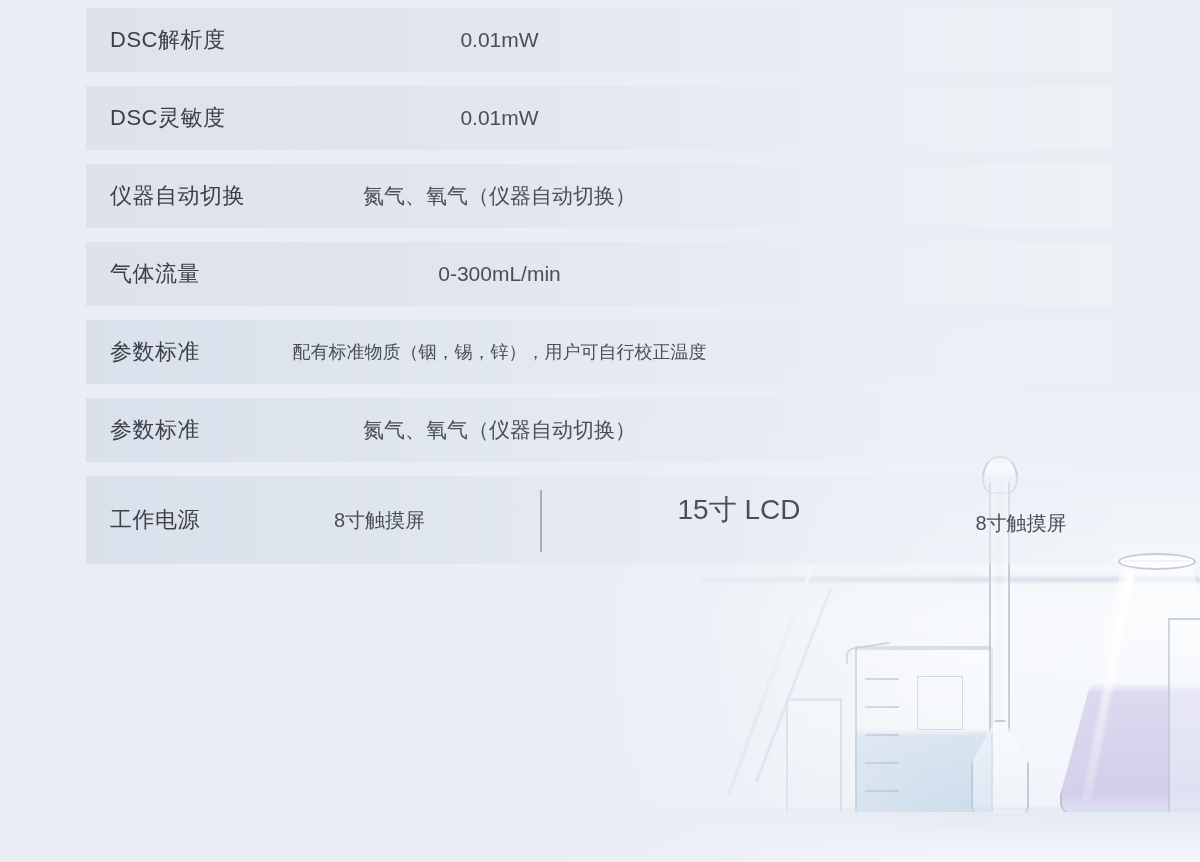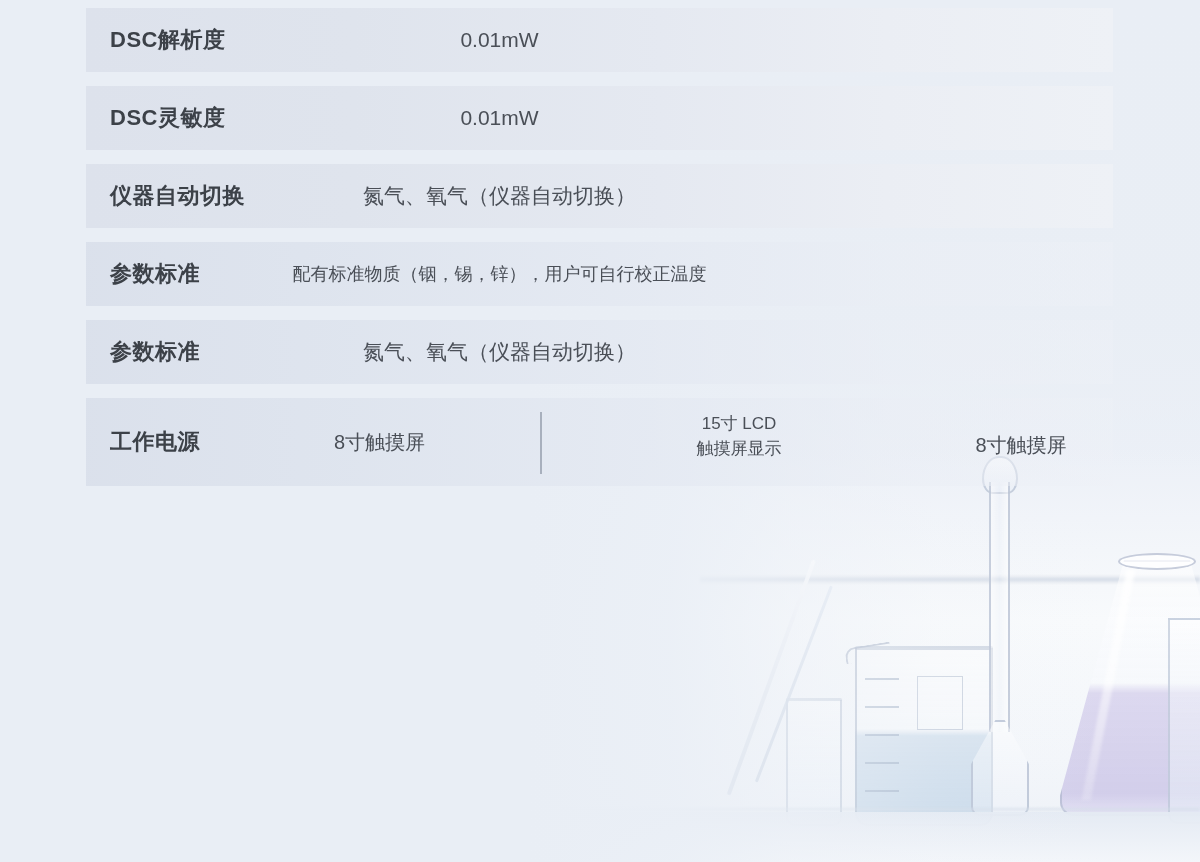--- a/index.html
+++ b/index.html
@@ -199,21 +199,21 @@
     display:flex;
     align-items:center;
   }
   .spec-row.translucent{
     background:linear-gradient(90deg,rgba(218,224,235,.95) 0%,rgba(222,228,238,.92) 26%,rgba(228,233,242,.80) 56%,rgba(234,238,245,.60) 78%,rgba(238,241,247,.40) 100%);
   }
   .spec-label{
     position:absolute;
     left:24px;
     font-size:22px;
-    font-weight:700;
+    font-weight:400;
     color:#3c4148;
     letter-spacing:.5px;
     white-space:nowrap;
   }
   .spec-value{
     position:absolute;
     left:0;right:0;
     text-align:center;
     font-size:21px;
     color:#4a4f57;
@@ -226,21 +226,21 @@
   .spec-row.last{ height:88px; margin-bottom:0; }
   .last .part-a{
     position:absolute;left:248px;font-size:20px;color:#4a4f57;white-space:nowrap;
   }
   .last .divider{
     position:absolute;left:454px;top:14px;width:2px;height:62px;
     background:rgba(120,130,146,.55);
   }
   .last .part-b{
     position:absolute;left:508px;top:14px;width:290px;
-    text-align:center;font-size:17px;color:#4a4f57;line-height:1.45;
+    text-align:center;font-size:28px;color:#4a4f57;line-height:1.45;
   }
   .last .part-c{
     position:absolute;left:790px;top:34px;width:290px;
     text-align:center;font-size:20px;color:#4a4f57;white-space:nowrap;
   }
 </style>
 </head>
 <body>
 
 <div id="bg-photo">
@@ -302,37 +302,40 @@
     <div class="spec-label">DSC灵敏度</div>
     <div class="spec-value shift">0.01mW</div>
   </div>
 
 
   <div class="spec-row">
     <div class="spec-label">仪器自动切换</div>
     <div class="spec-value shift">氮气、氧气（仪器自动切换）</div>
   </div>
 
+  <div class="spec-row">
+    <div class="spec-label">气体流量</div>
+    <div class="spec-value shift">0-300mL/min</div>
+  </div>
 
 
 
   <div class="spec-row translucent">
     <div class="spec-label">参数标准</div>
     <div class="spec-value shift small">配有标准物质（铟，锡，锌），用户可自行校正温度</div>
   </div>
 
   <div class="spec-row translucent">
     <div class="spec-label">参数标准</div>
     <div class="spec-value shift">氮气、氧气（仪器自动切换）</div>
   </div>
 
   <div class="spec-row last translucent">
     <div class="spec-label">工作电源</div>
     <div class="part-a">8寸触摸屏</div>
     <div class="divider"></div>
     <div class="part-b">
       <div>15寸 LCD</div>
-      <div>触摸屏显示</div>
     </div>
     <div class="part-c">8寸触摸屏</div>
   </div>
 
 </div>
 
 </body></html>

